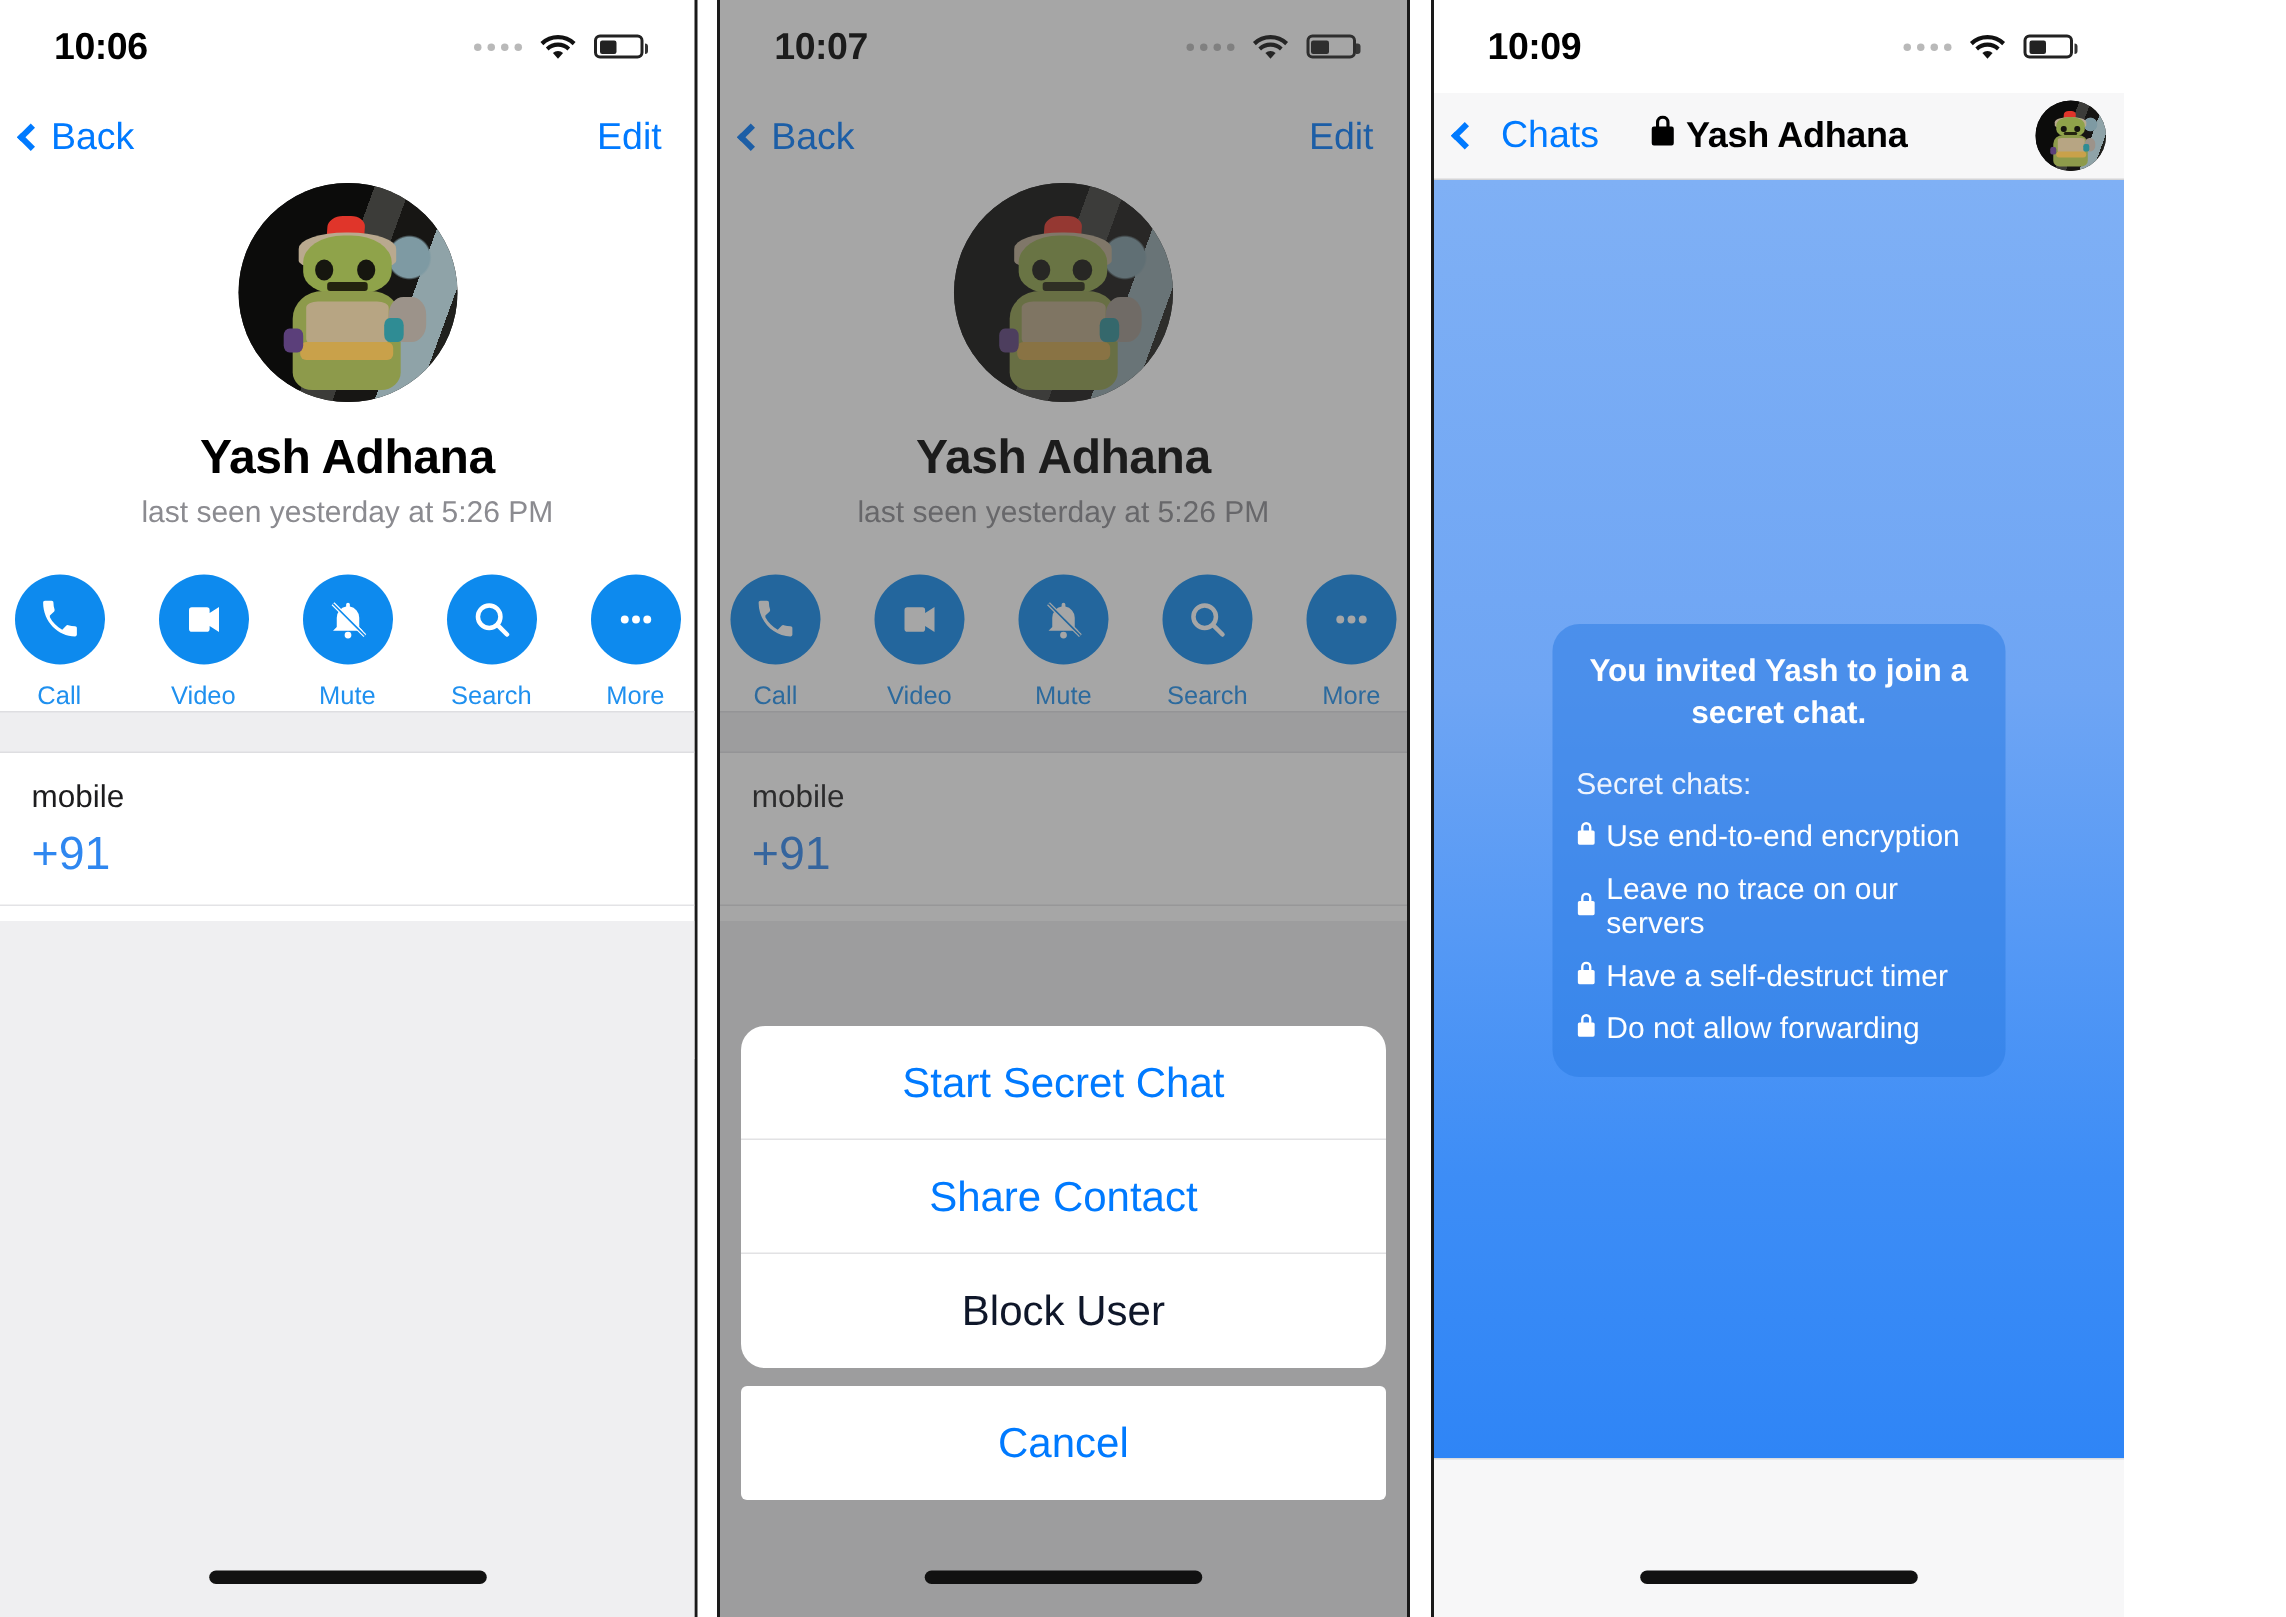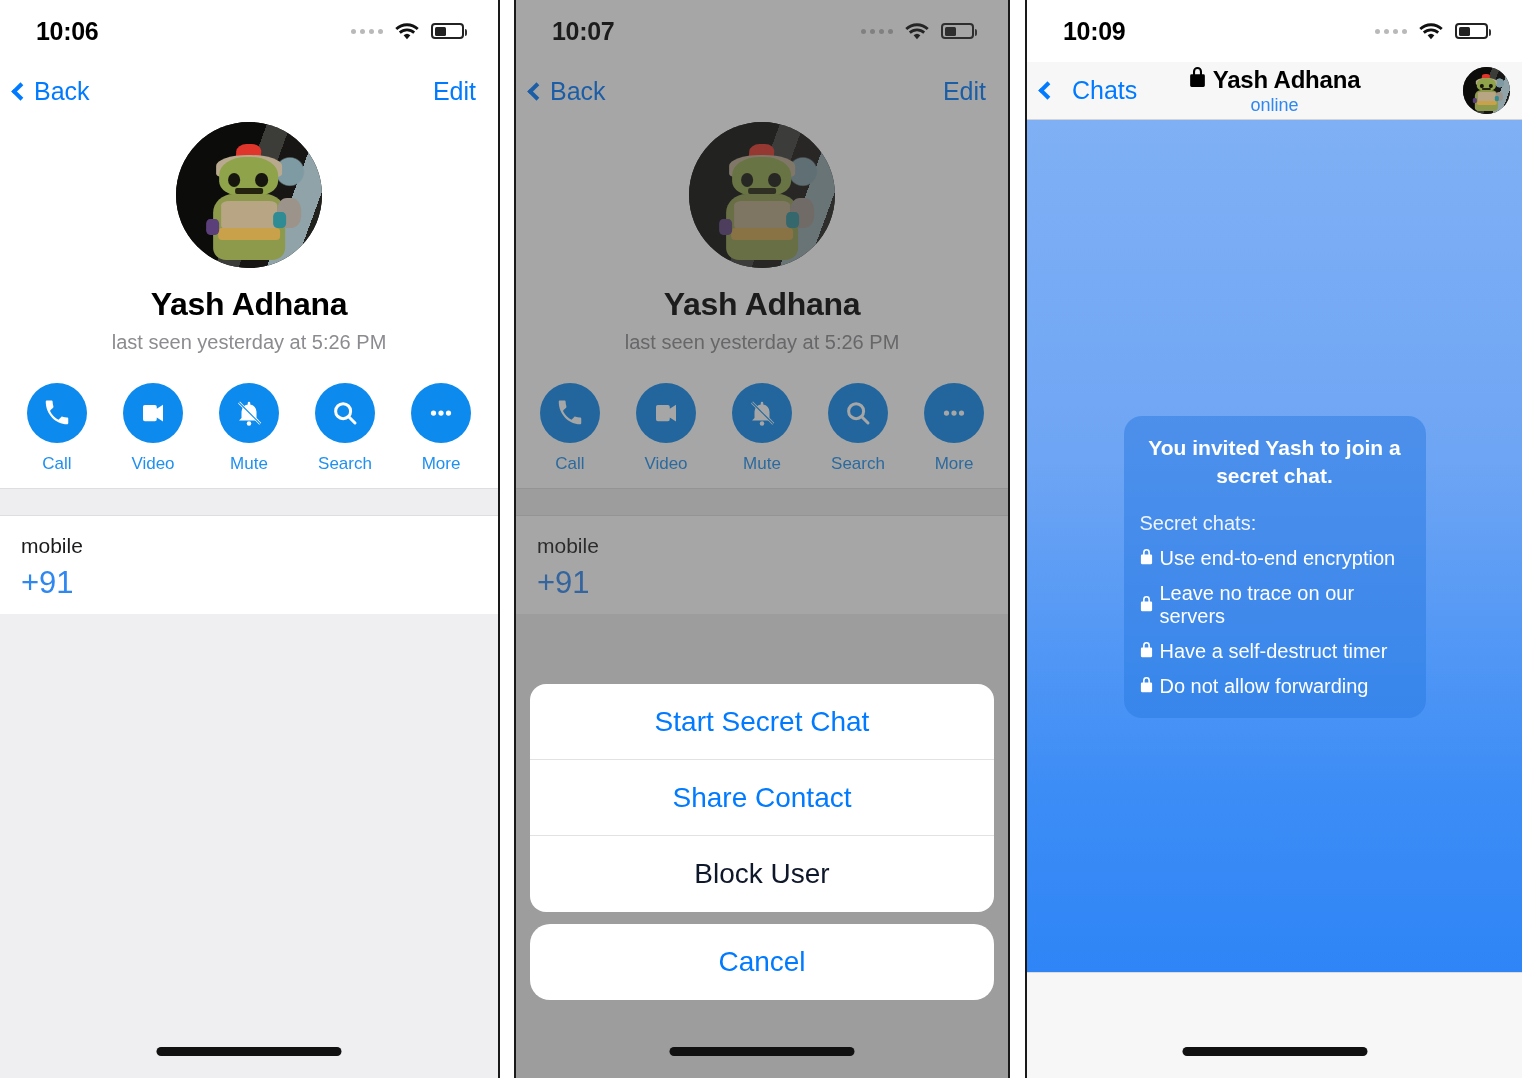--- a/index.html
+++ b/index.html
@@ -2,21 +2,21 @@
 <html><head>
 <meta charset="utf-8">
 <style>
   * { margin:0; padding:0; box-sizing:border-box; }
   html, body {
     width:1524px; height:1078px;
     background:#ffffff;
     font-family:"Liberation Sans", sans-serif;
     overflow:hidden;
   }
-  .stage { position:relative; width:1524px; height:1078px; background:#fff; display:flex; }
+  .stage { position:relative; width:1416px; height:1078px; background:#fff; display:flex; }
 
   
   .panel { position:relative; height:1078px; overflow:hidden; background:#fff; }
   .panel.p1 { width:500px; border-right:2px solid #1a1a1a; }
   .gap     { width:14px; height:1078px; background:#fff; }
   .panel.p2 { width:496px; border-left:2px solid #1a1a1a; border-right:2px solid #1a1a1a; }
   .gap2    { width:15px; height:1078px; background:#fff; }
   .panel.p3 { width:497px; border-left:2px solid #1a1a1a; }
 
   
@@ -67,21 +67,21 @@
   .av-armor{ position:absolute; left:16%; top:46%; width:68%; height:26%; background:#b7a583; border-radius:14%; }
   .av-belt { position:absolute; left:12%; top:70%; width:76%; height:11%; background:#c9a14a; border-radius:4px; }
   .av-hand { position:absolute; right:-14%; top:44%; width:30%; height:26%; background:#9c938a; border-radius:40%; }
   .av-teal { position:absolute; right:4%; top:56%; width:16%; height:14%; background:#2f8c94; border-radius:30%; }
   .av-pur  { position:absolute; left:-2%; top:62%; width:16%; height:14%; background:#5b3f7a; border-radius:30%; }
 
   .prof-name { font-size:32px; font-weight:bold; color:#000; margin-top:18px; letter-spacing:-0.3px; }
   .prof-sub  { font-size:20px; color:#8b8b90; margin-top:8px; }
 
   
-  .actions { display:flex; justify-content:center; gap:29px; margin-top:29px; padding-bottom:14px; }
+  .actions { display:flex; justify-content:center; gap:29px; margin-top:29px; }
   .act { width:67px; text-align:center; cursor:pointer; }
   .act-circle { width:60px; height:60px; border-radius:50%; background:#0d8aee; margin:0 auto;
                 display:flex; align-items:center; justify-content:center; position:relative; }
   .act-label { font-size:17px; color:#1f90ef; margin-top:11px; }
 
   
   .sec-gap { height:28px; background:#eeeef0; border-top:1px solid #dedee1; border-bottom:1px solid #dedee1; }
   .info-list { background:#fff; }
   .info-row { padding:18px 0 16px 21px; border-bottom:1px solid #e3e3e6; }
   .info-row:last-child { border-bottom:1px solid #d6d6d9; }
@@ -94,21 +94,21 @@
               width:185px; height:9px; background:#111; border-radius:6px; }
 
   
   .dim { position:absolute; inset:0; background:rgba(60,60,62,.46); z-index:20; }
   .sheet { position:absolute; left:14px; right:14px; bottom:78px; z-index:30; }
   .sheet-group { background:#fff; border-radius:16px; overflow:hidden; }
   .sheet-item { height:76px; display:flex; align-items:center; justify-content:center;
                 font-size:28px; color:#007aff; border-bottom:1px solid #e2e2e4; cursor:pointer; }
   .sheet-item:last-child { border-bottom:none; }
   .sheet-item.destructive { color:#0f172a; }
-  .sheet-cancel { background:#fff; border-radius:20px; height:76px; margin-top:12px;
+  .sheet-cancel { background:#fff; border-radius:4px; height:76px; margin-top:12px;
                   display:flex; align-items:center; justify-content:center;
                   font-size:28px; color:#007aff; cursor:pointer; }
 
   
   .chat-nav { height:58px; background:#f7f7f8; border-bottom:1px solid #d4d4d6;
               display:flex; align-items:center; padding:0 12px 0 14px; position:relative; }
   .chat-back { display:flex; align-items:center; gap:16px; color:#007aff; font-size:25px; cursor:pointer; }
   .chat-title-wrap { position:absolute; left:0; right:0; text-align:center; pointer-events:none; }
   .chat-title { font-size:24px; font-weight:bold; color:#000; display:inline-flex;
                 align-items:center; gap:7px; justify-content:center; letter-spacing:-.2px; }
@@ -418,21 +418,20 @@
       </div>
       <div class="chat-title-wrap">
         <div class="chat-title">
           <span>
             <svg width="17" height="21" viewBox="0 0 16 20" fill="#000">
                 <path d="M8 0a4.3 4.3 0 0 0-4.3 4.3V7H2.4A1.4 1.4 0 0 0 1 8.4v9.2A1.4 1.4 0 0 0 2.4 19h11.2a1.4 1.4 0 0 0 1.4-1.4V8.4A1.4 1.4 0 0 0 13.6 7h-1.3V4.3A4.3 4.3 0 0 0 8 0Zm0 2a2.3 2.3 0 0 1 2.3 2.3V7H5.7V4.3A2.3 2.3 0 0 1 8 2Z"></path>
               </svg>
           </span>
           <span>Yash Adhana</span>
         </div>
-        <div class="chat-status">online</div>
       </div>
       <div class="chat-av">
         <div class="av-bg"></div>
         <div class="av-fig">
           <div class="av-helm"></div>
             <div class="av-mask"></div>
             <div class="av-head"></div>
           <div class="av-eyeL"></div>
             <div class="av-eyeR"></div>
             <div class="av-mouth"></div>

